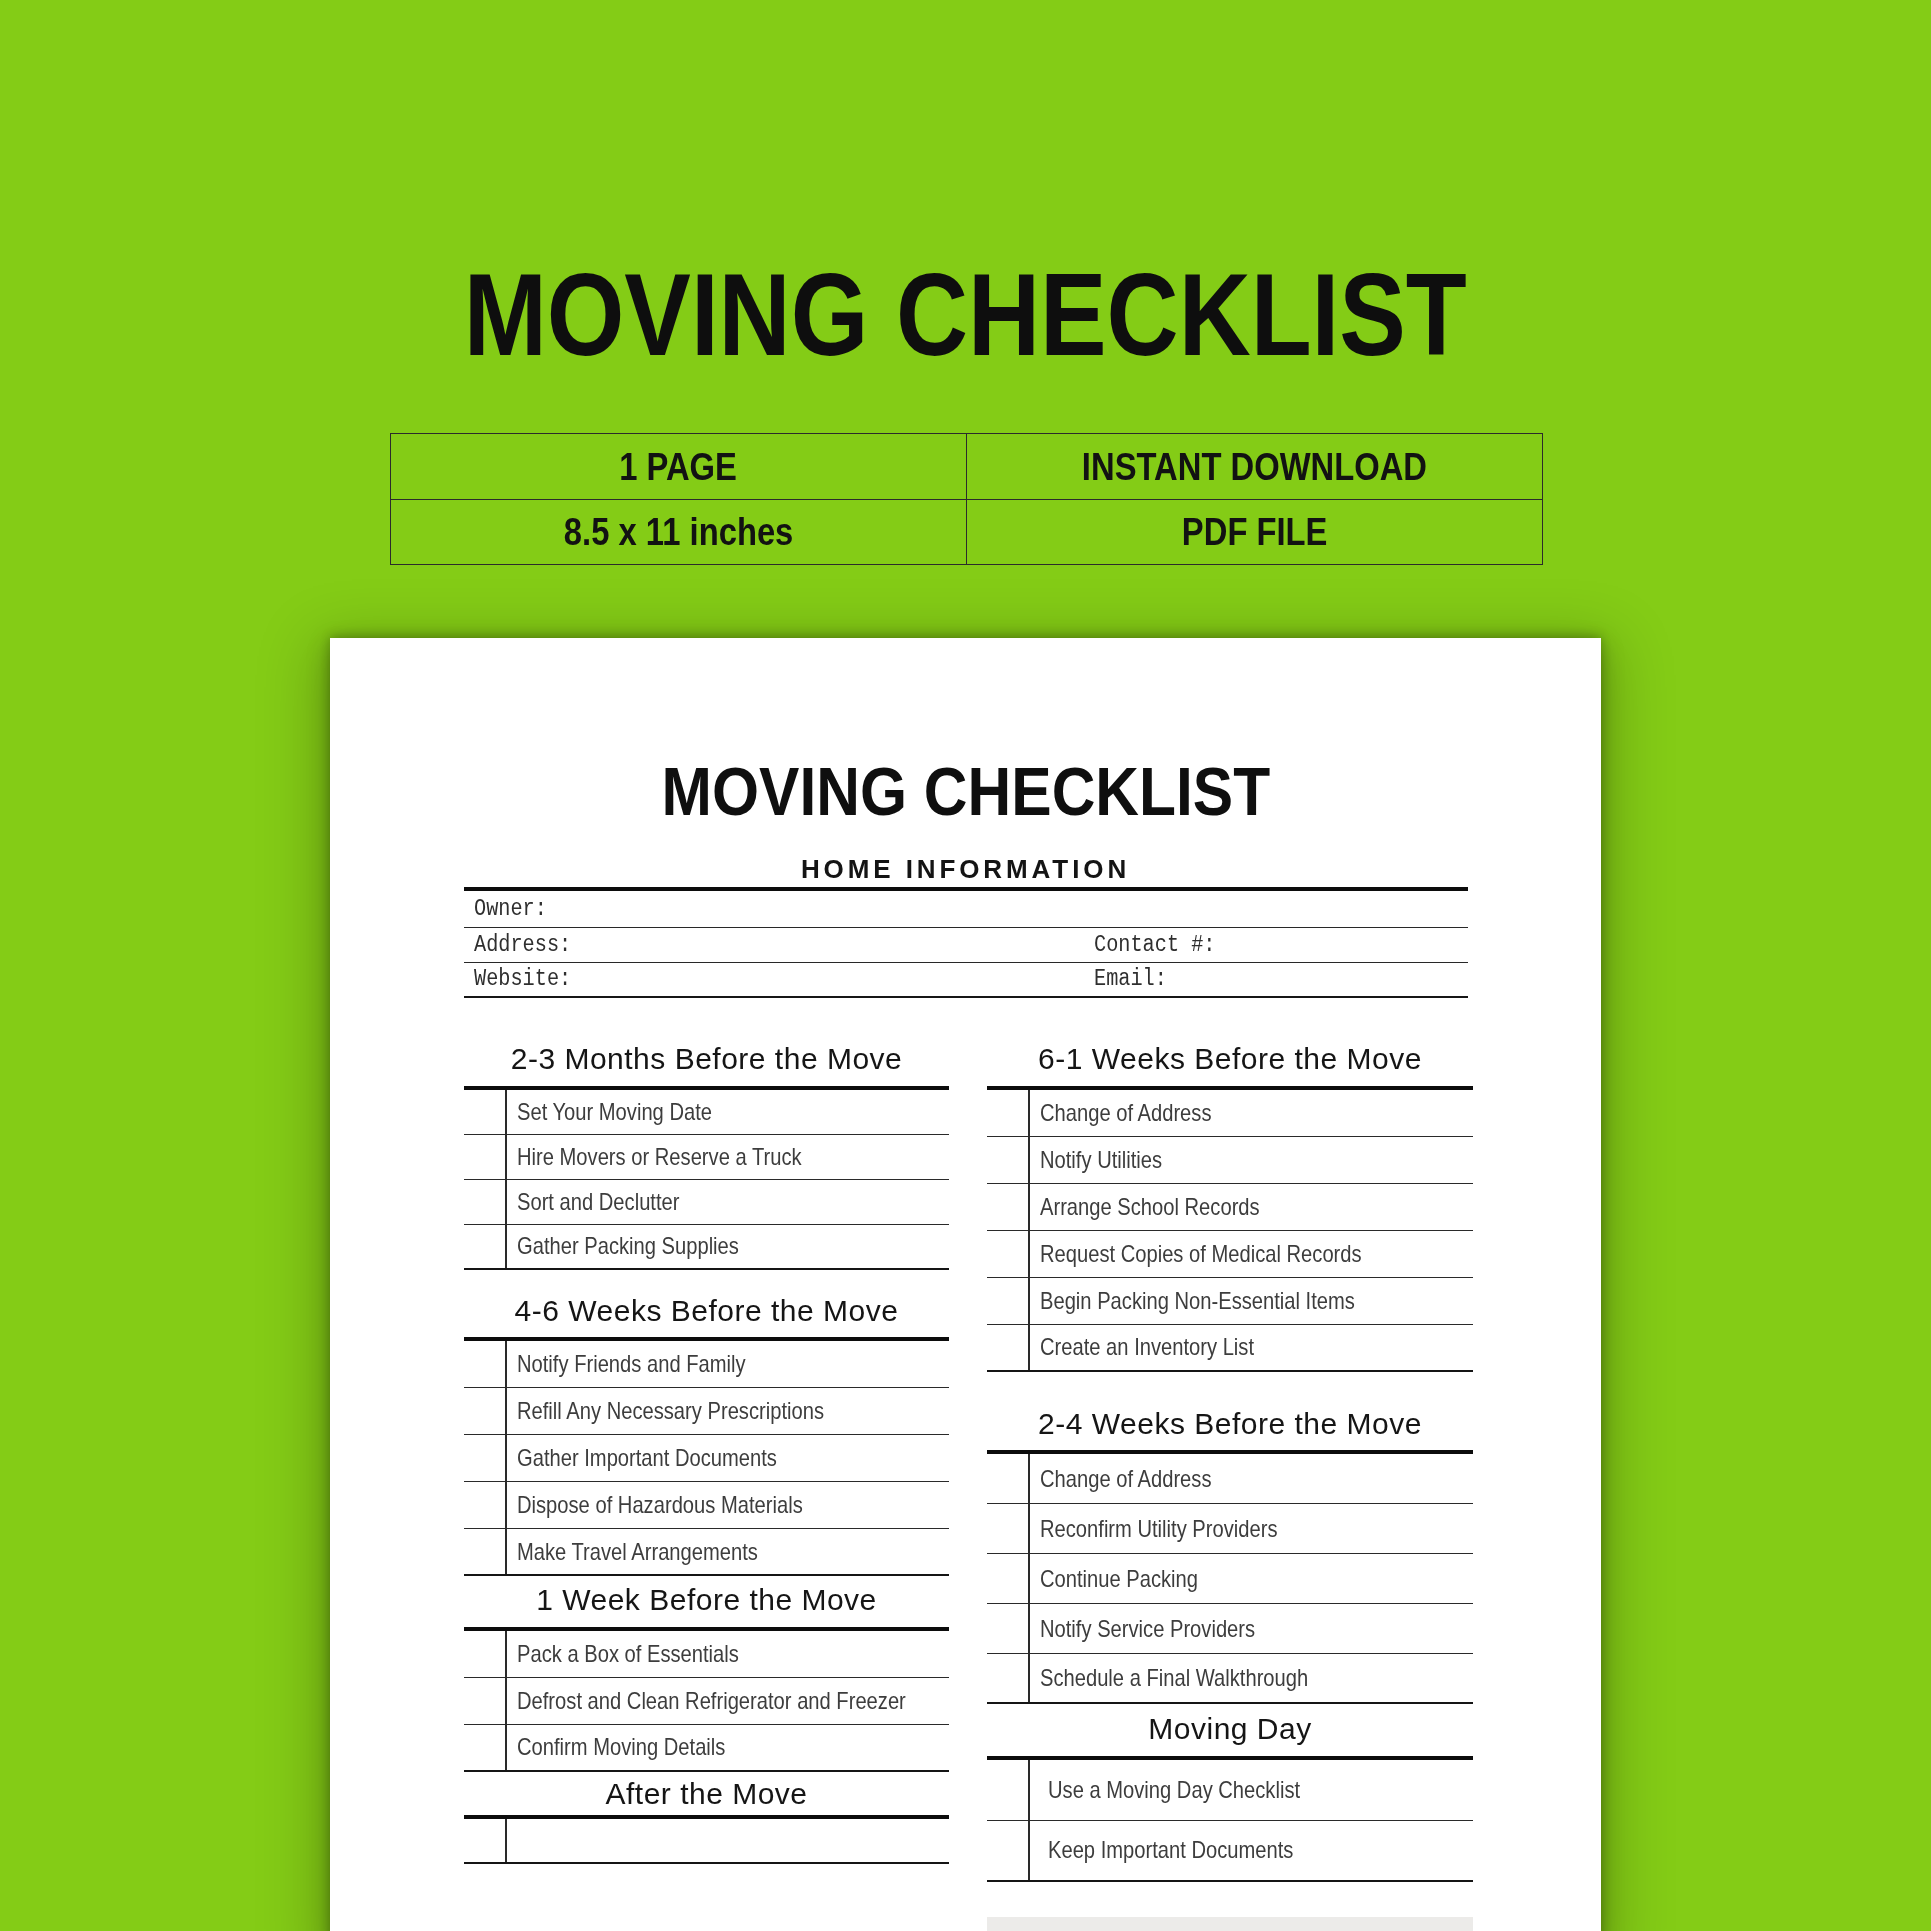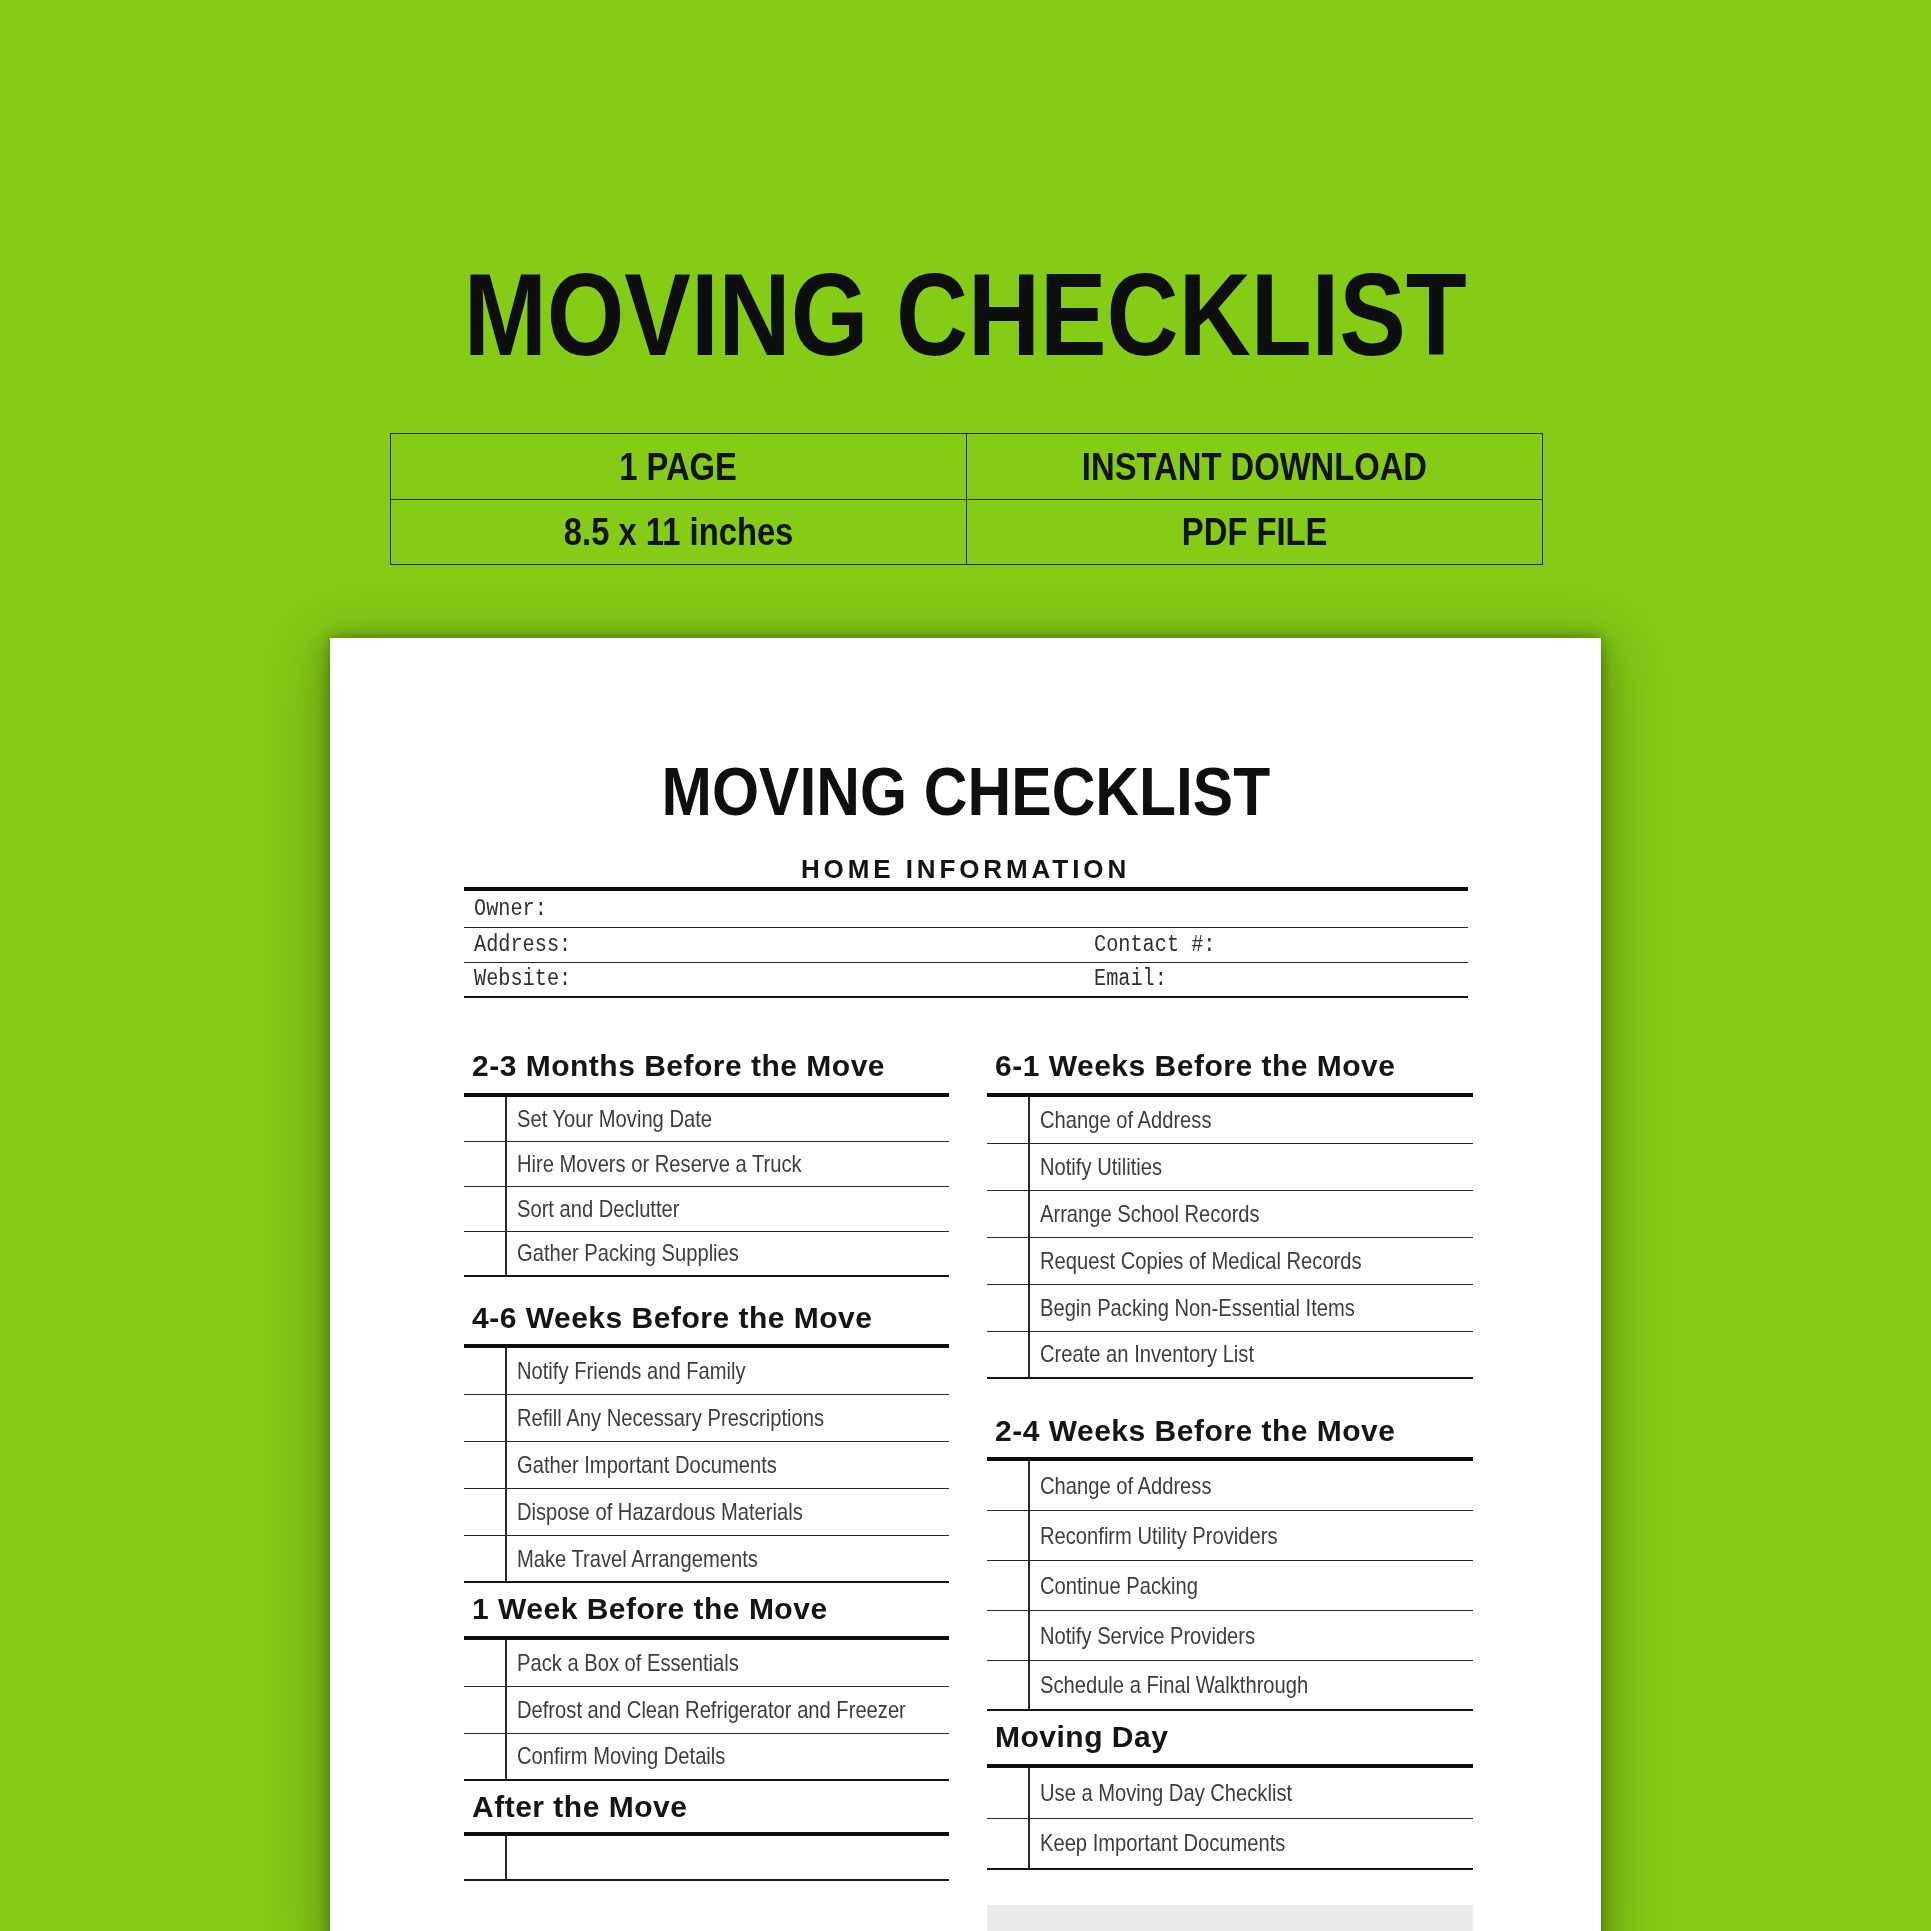--- a/index.html
+++ b/index.html
@@ -39,34 +39,34 @@
   .home-label{font-size:23px;color:#2f2f2f;white-space:nowrap;display:inline-block;
     transform:scaleX(0.88);transform-origin:0 50%;}
   .home-fill{flex:1;align-self:stretch;}
 
   
   .cols{display:flex;margin:42px 128px 0 134px;gap:38px;}
   .col{box-sizing:border-box;}
   .col.left{width:485px;}
   .col.right{width:486px;}
 
-  .sec-h{margin:8px;text-align:left;font-size:30px;line-height:35px;font-weight:700;
+  .sec-h{margin:1px;text-align:center;font-size:30px;line-height:35px;font-weight:400;
     letter-spacing:0.5px;color:#151515;white-space:nowrap;}
   .tbl{margin-top:9.7px;border-top:4.8px solid #0c0c0c;}
   .row{box-sizing:border-box;display:flex;align-items:center;
     border-bottom:1.9px solid #2a2a2a;}
   .row:last-child{border-bottom:2.9px solid #151515;}
   .chk{width:43px;align-self:stretch;border-right:2.4px solid #2a2a2a;box-sizing:border-box;}
   .lbl{flex:1;min-width:0;padding-left:9.7px;font-size:24px;color:#3d3d3d;white-space:nowrap;}
   .lbl .squeeze{display:inline-block;transform:scaleX(0.84);transform-origin:0 50%;}
 
   .rows47 .row{height:45px;}
   .rows49 .row{height:47px;}
   .rows52 .row{height:50px;}
-  .rows53 .row{height:51px;}
+  .rows53 .row{height:61px;gap:8px;}
 
   .col.left  .sec.s2{margin-top:23px;}
   .col.left  .sec.s3{margin-top:5.8px;}
   .col.left  .sec.s4{margin-top:3.9px;}
   .col.left  .sec.s4 .tbl{margin-top:4.8px;}
   .col.right .sec.s2{margin-top:34px;}
   .col.right .sec.s3{margin-top:6.8px;}
 
   .notes-box{margin-top:35px;height:126px;background:#ecebe9;}
 </style>

